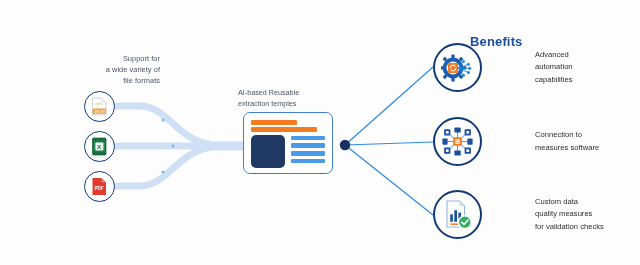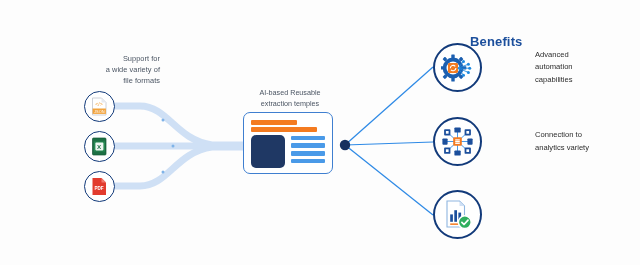--- a/index.html
+++ b/index.html
@@ -57,21 +57,20 @@
   .file-node.n0 { left: 84px; top: 91px; }
   .file-node.n1 { left: 84px; top: 131px; }
   .file-node.n2 { left: 84px; top: 171px; }
 
   
   .card-caption {
     position: absolute;
     left: 238px;
     top: 88px;
     width: 104px;
-    text-align: center;
     font-size: 7.2px;
     line-height: 1.5;
     color: #4b5563;
     z-index: 5;
   }
   #template-card {
     position: absolute;
     left: 243px;
     top: 112px;
     width: 90px;
@@ -312,33 +311,36 @@
         </g>
         <rect x="11.2" y="10.2" width="8.6" height="8.6" rx="1.1" fill="#f47b20"></rect>
         <g fill="#ffffff">
           <rect x="13.2" y="12.3" width="4.6" height="1.25"></rect>
           <rect x="13.2" y="14.0" width="4.6" height="1.25"></rect>
           <rect x="13.2" y="15.7" width="4.6" height="1.25"></rect>
         </g>
       </svg>
     </div>
     <div class="benefit-text">Connection to
-analytics variety</div>
+measures software</div>
   </div>
 
   <div class="benefit b2">
     <div class="benefit-circle">
       <svg width="30" height="31" viewBox="0 0 30 31">
         <path d="M4,2 h12.5 l5,5 v21 h-17.5 z" fill="#ffffff" stroke="#8fb6e0" stroke-width="1.1"></path>
         <path d="M16.5,2 v5 h5 z" fill="#cfe0f5"></path>
         <g fill="#1c4f9c">
           <rect x="7.2" y="15.4" width="2.7" height="7.4"></rect>
           <rect x="11.3" y="11.2" width="2.7" height="11.6"></rect>
           <rect x="15.4" y="13.6" width="2.7" height="9.2"></rect>
         </g>
         <rect x="7.2" y="24.4" width="10.9" height="1.5" fill="#f47b20"></rect>
         <circle cx="21.8" cy="23.2" r="6.4" fill="#2fae5e" stroke="#ffffff" stroke-width="1.5"></circle>
         <path d="M18.9,23.3 l2.1,2.2 l4.0,-4.3" fill="none" stroke="#ffffff" stroke-width="1.7" stroke-linecap="round" stroke-linejoin="round"></path>
       </svg>
     </div>
+    <div class="benefit-text">Custom data
+quality measures
+for validation checks</div>
   </div>
 
 </div>
 
 </body></html>

